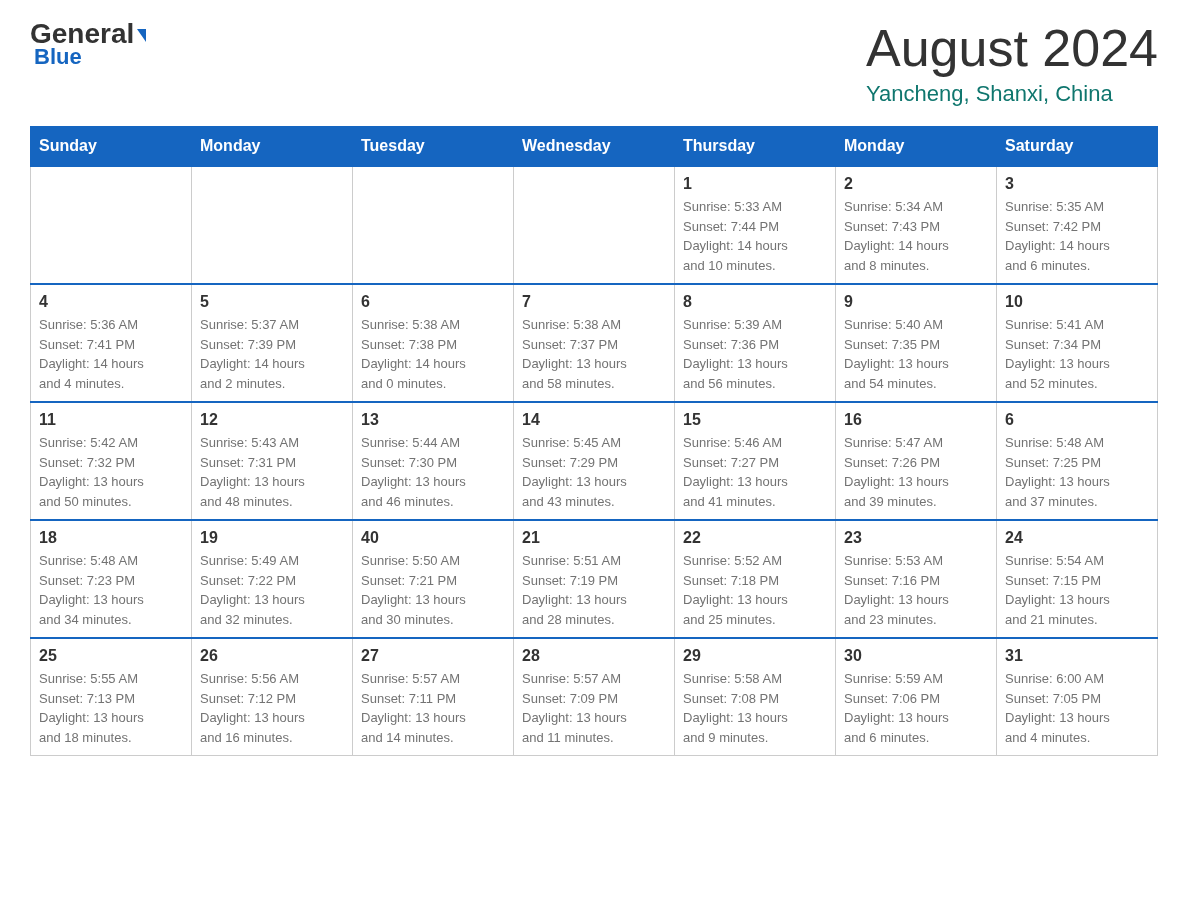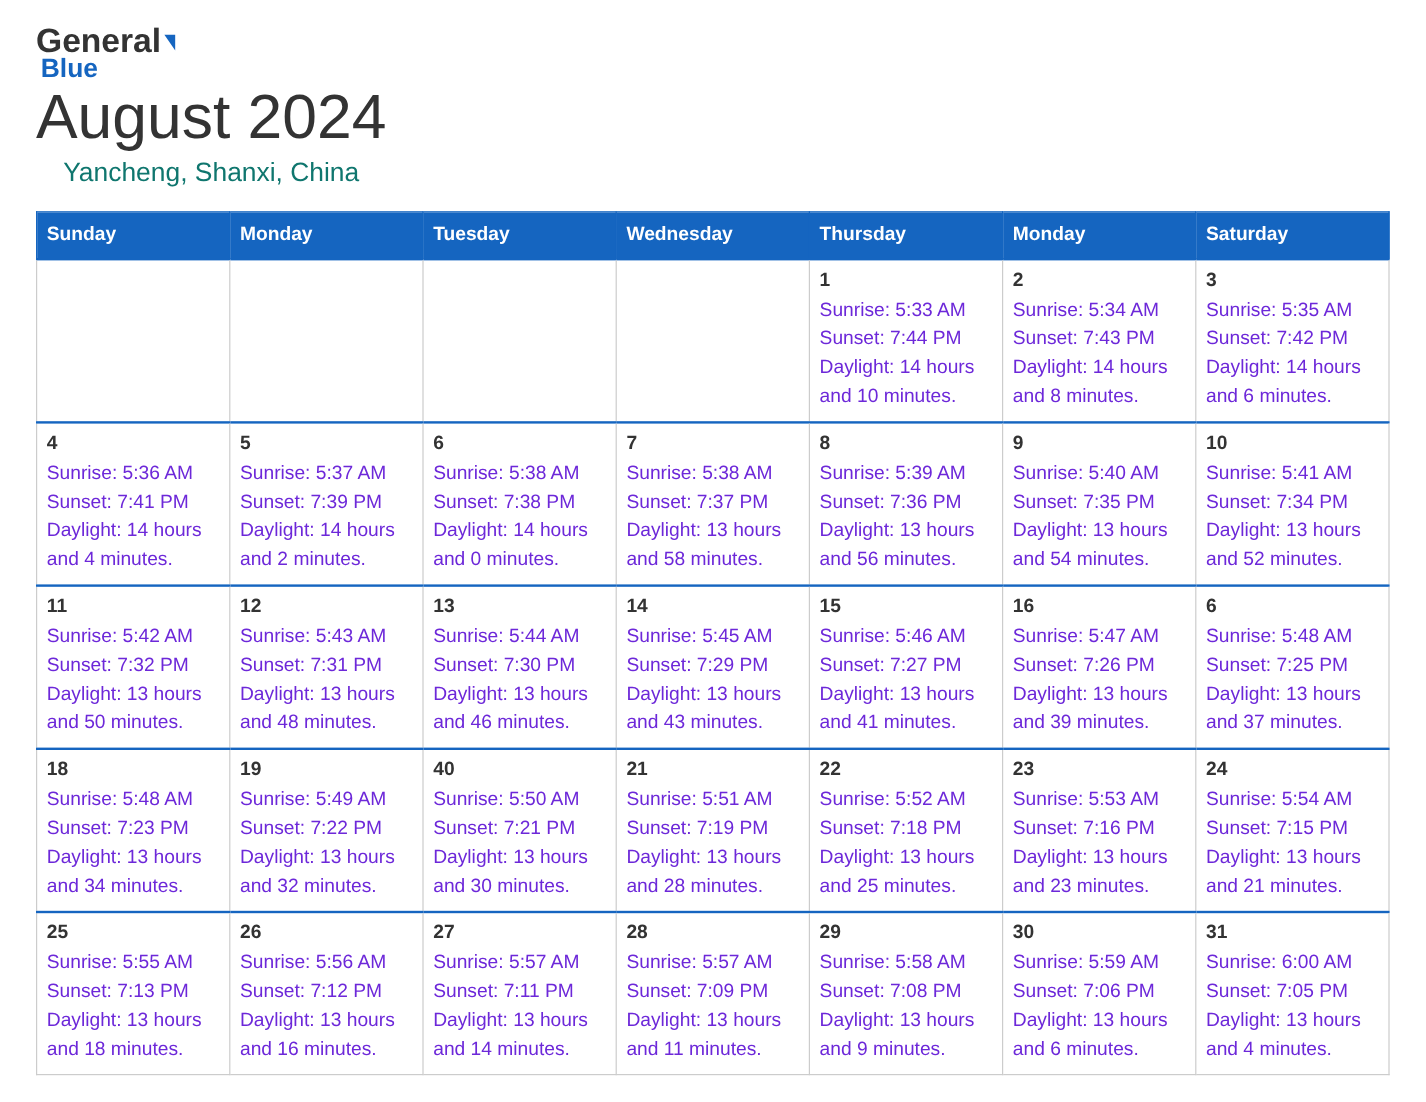--- a/index.html
+++ b/index.html
@@ -8,42 +8,41 @@
       background: #fff;
       padding: 20px 30px;
       width: 1188px;
       min-height: 918px;
     }
     .header {
       display: flex;
       justify-content: space-between;
       align-items: flex-start;
       margin-bottom: 19px;
-      flex-direction: column;
     }
     .logo {
       display: flex;
       flex-direction: column;
       align-items: flex-start;
     }
     .logo-general {
       font-size: 28px;
       font-weight: bold;
       color: #333;
       line-height: 1;
     }
     .logo-blue {
       font-size: 22px;
       font-weight: bold;
       color: #1565c0;
       margin-top: -4px;
       margin-left: 4px;
     }
     .title-area {
-      text-align: center;
+      text-align: left;
     }
     .month-title {
       font-size: 52px;
       font-weight: 300;
       color: #333;
       line-height: 1.1;
     }
     .location {
       font-size: 22px;
       color: #0f766e;
@@ -72,22 +71,22 @@
       color: #333;
       height: 110px;
     }
     .day-number {
       font-size: 16px;
       font-weight: bold;
       color: #333;
       margin-bottom: 4px;
     }
     .day-info {
-      font-size: 16px;
-      color: #6d28d9;
+      font-size: 13px;
+      color: #737373;
       line-height: 1.5;
     }
     .empty-cell {
       background: #fff;
     }
     tr.week-row td {
       border-top: 2px solid #1565c0;
     }
   </style>
 </head>

